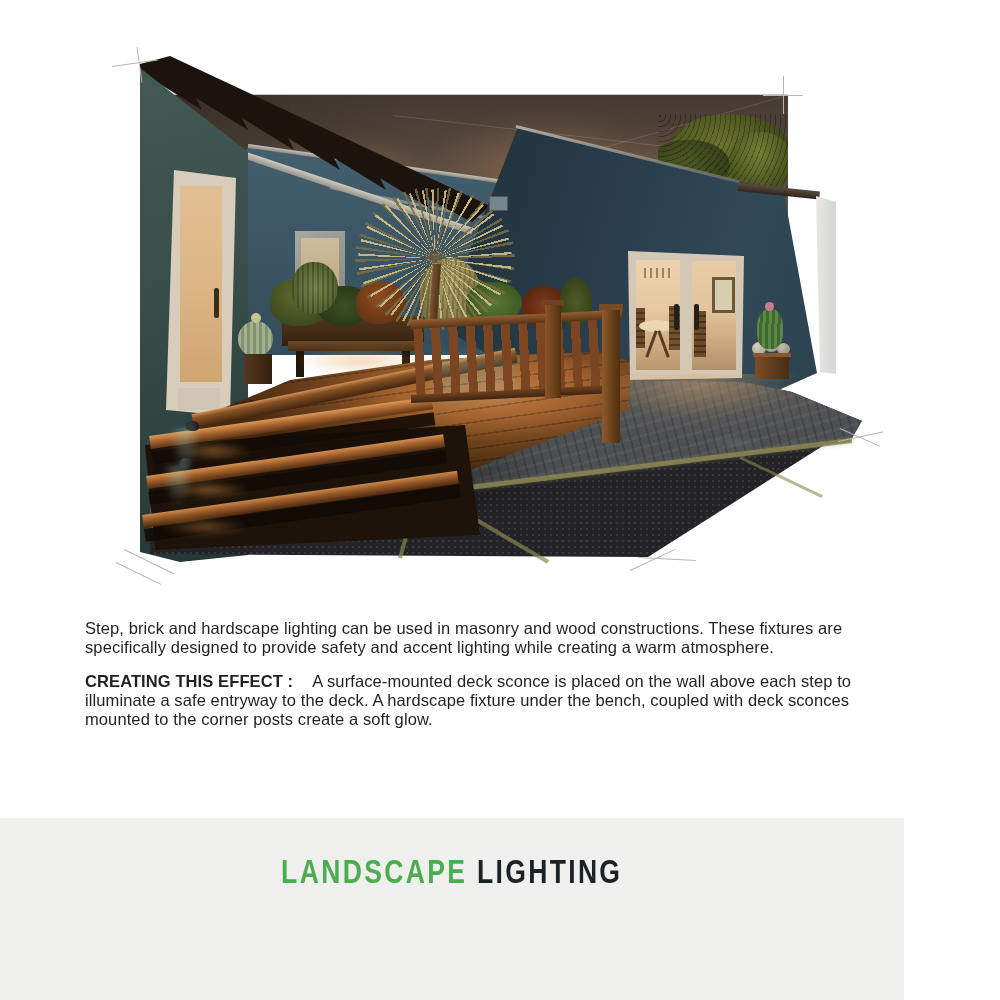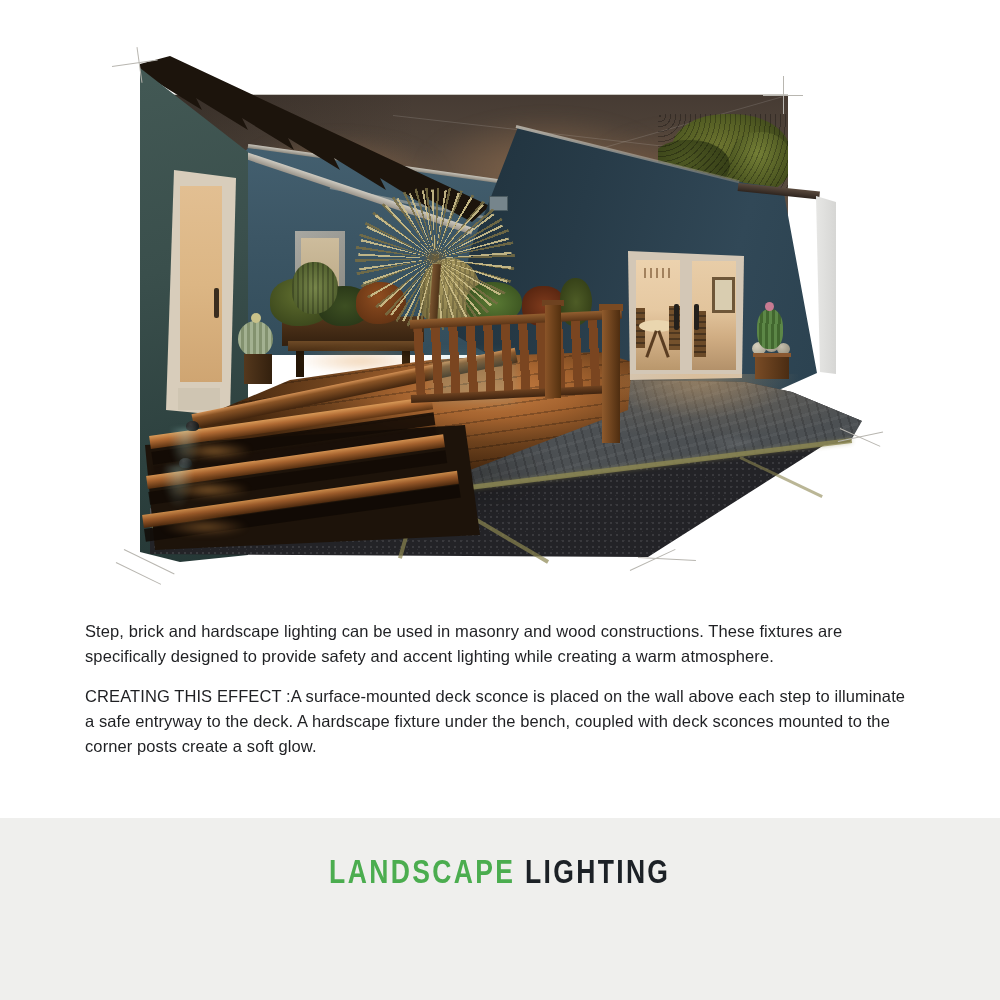--- a/index.html
+++ b/index.html
@@ -17,25 +17,25 @@
   .guide{height:1px;background:rgba(255,255,255,.13);transform-origin:left center;}
   .treewrap{left:658px;top:114px;width:130px;height:76px;overflow:hidden;}
   .blob{border-radius:48% 52% 55% 45%;}
   .speck{background:repeating-radial-gradient(circle at 2px 2px, rgba(0,0,0,.28) 0 1px, rgba(0,0,0,0) 1px 5px);}
   .mark{background:#b8b6b0;transform-origin:left center;}
   
   #content{position:absolute;left:85px;top:604px;width:833px;color:#1f2023;}
   #content h1{margin:0;font-size:50px;line-height:52px;font-weight:bold;letter-spacing:1px;color:#4bad4f;}
   .cond{display:inline-block;transform:scaleX(.70);transform-origin:left center;white-space:nowrap;}
   #content p{margin:15px 0 0 0;font-size:16.5px;line-height:18px;letter-spacing:.1px;}
-  #content p{line-height:25px;}
-  .eff-label{font-weight:normal;}
-  .eff-rest{margin-left:0;}
+  #content p{line-height:19px;}
+  .eff-label{font-weight:bold;}
+  .eff-rest{margin-left:19px;}
   
-  #footer{position:absolute;left:0;top:818px;width:1000px;height:182px;background:#efefed;text-align:center;}
+  #footer{position:absolute;left:0;top:818px;width:904px;height:182px;background:#efefed;text-align:center;}
   .f1{margin-top:34px;font-size:34px;font-weight:bold;letter-spacing:3px;}
   .fcond{display:inline-block;transform:scaleX(.78);transform-origin:center;white-space:nowrap;}
   .f1 .grn{color:#4bad4f;}
   .f1 .drk{color:#1c2126;font-weight:600;}
   .f2{margin-top:4px;font-size:70px;font-weight:bold;letter-spacing:10px;color:#14171a;}
   .f2 .fcond{transform:scaleX(.70);}
 </style>
 </head>
 <body>
 

